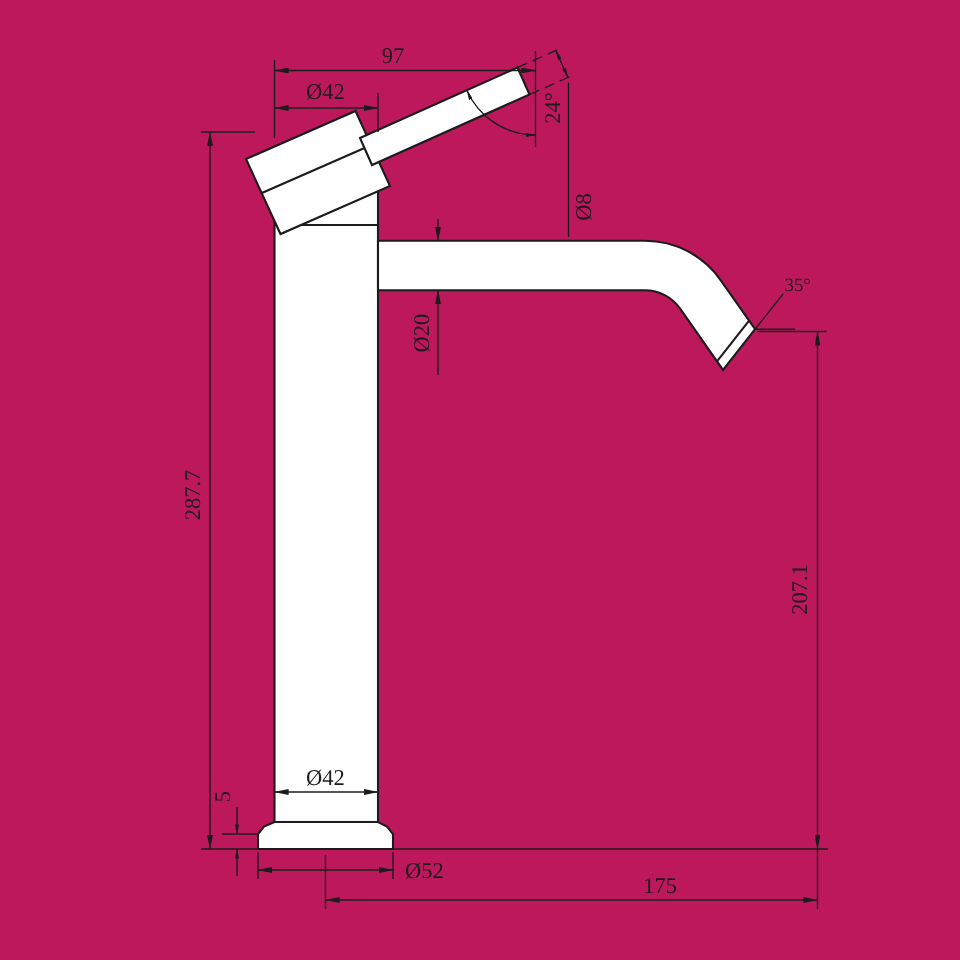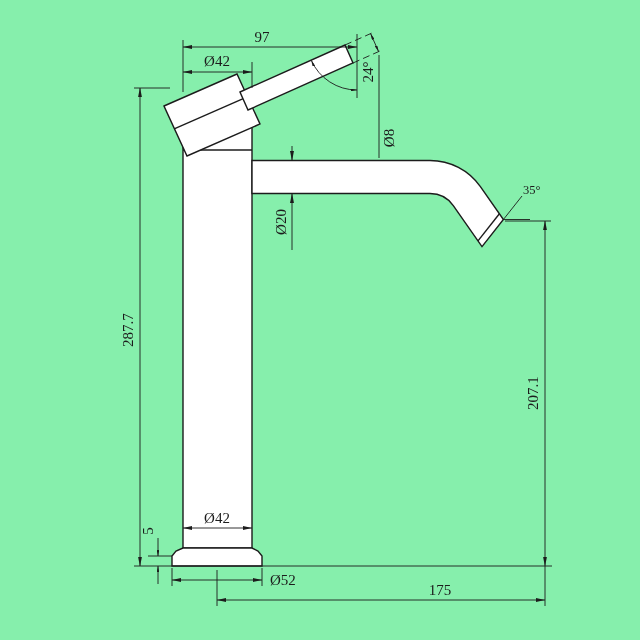--- a/index.html
+++ b/index.html
@@ -1,16 +1,16 @@
 <!DOCTYPE html>
 <html><head>
 <meta charset="utf-8">
 <style>
   html,body{margin:0;padding:0;background:#ffffff;}
-  .drawing-wrap{width:640px;height:640px;background:#86efac;overflow:hidden;}
+  .drawing-wrap{width:640px;height:640px;background:#be185d;overflow:hidden;}
   svg text{font-family:"Liberation Serif", serif;font-size:15px;fill:#1c1c1c;}
   svg text.small{font-size:12.5px;}
   .outl{fill:#ffffff;stroke:#1c1c1c;stroke-width:1.4;stroke-linejoin:miter;}
   .ln{fill:none;stroke:#1c1c1c;stroke-width:1.4;}
   .dim{fill:none;stroke:#1c1c1c;stroke-width:0.9;}
   .dash{stroke-dasharray:7 4;}
 </style>
 </head>
 <body>
 

